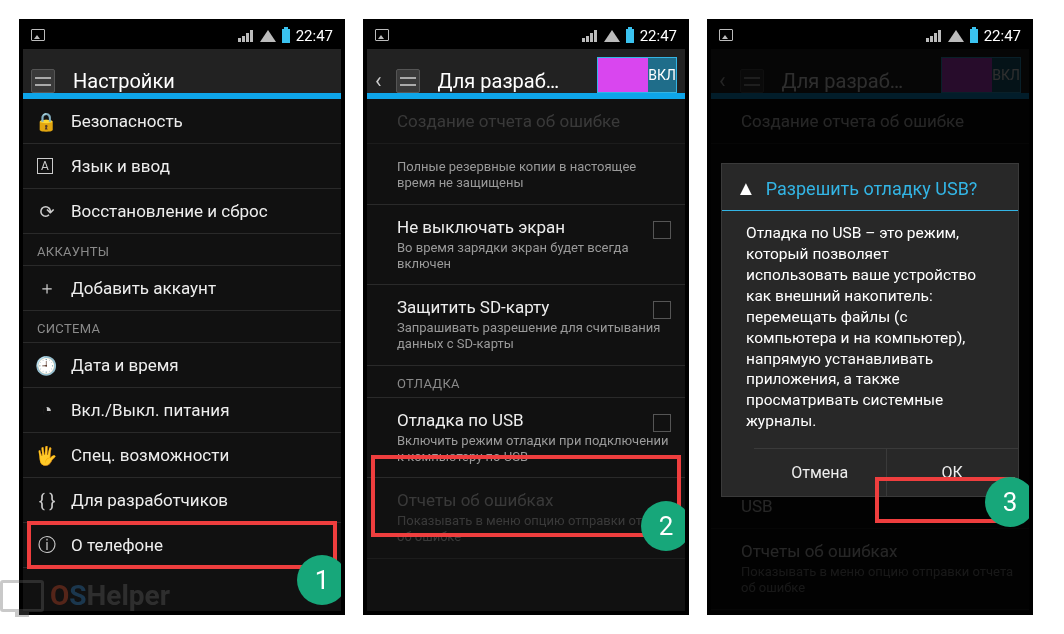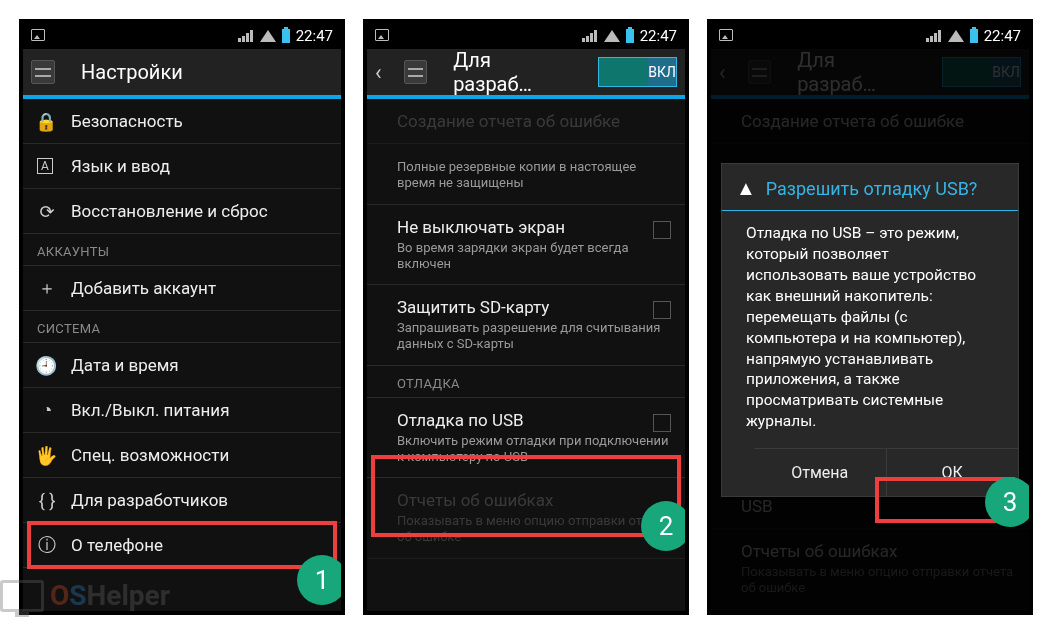--- a/index.html
+++ b/index.html
@@ -16,26 +16,26 @@
       linear-gradient(#bbb,#bbb) 4px 6px/3px 6px no-repeat,
       linear-gradient(#bbb,#bbb) 8px 3px/3px 9px no-repeat,
       linear-gradient(#bbb,#bbb) 12px 0/3px 12px no-repeat; }
   .wifi { width:16px; height:12px; border-left:8px solid transparent; border-right:8px solid transparent; border-bottom:12px solid #bbb; box-sizing:content-box; width:0; height:0;}
   .batt { width:8px; height:14px; background:#3ac2ef; position:relative; }
   .batt::before{content:"";position:absolute;top:-2px;left:2px;width:4px;height:2px;background:#3ac2ef;}
   .imgph { width:14px; height:12px; border:1px solid #bbb; border-radius:1px; position:relative;}
   .imgph::after{content:"";position:absolute;left:2px;bottom:1px;width:0;height:0;border-left:3px solid transparent;border-right:3px solid transparent;border-bottom:4px solid #bbb;}
 
   
-  .abar { height:50px; background:#222; border-bottom:4px solid #0ea5e9; display:flex; align-items:center; color:#fff; padding:0 8px; font-size:20px; gap:26px;}
+  .abar { height:50px; background:#222; border-bottom:6px solid #0ea5e9; display:flex; align-items:flex-end; color:#fff; padding:0 8px; font-size:20px; gap:18px;}
   .abar .slider-ic { width:24px; height:24px; background:#3a3a3a; border:1px solid #555; position:relative; border-radius:2px;}
   .abar .slider-ic::before,.abar .slider-ic::after{content:"";position:absolute;left:3px;right:3px;height:2px;background:#aaa;}
   .abar .slider-ic::before{top:7px}.abar .slider-ic::after{top:14px}
   .abar .back-caret { color:#ccc; font-size:22px; margin-right:-4px; }
-  .abar .toggle { margin-left:auto; width:80px; height:30px; background:#0f766e; border:1px solid #33b5e5; display:flex;padding-left:32px; }
+  .abar .toggle { margin-left:auto; width:80px; height:36px; background:#d946ef; border:1px solid #33b5e5; display:flex;padding-left:32px; }
   .abar .toggle .half{flex:1;display:flex;align-items:center;justify-content:center;font-size:14px;color:#fff;}
   .abar .toggle .on{background:#1f6d8a;}
   .abar.dim, .dim { opacity:0.45; }
 
   
   .list { background:#111; color:#eee; height:calc(100% - 76px); overflow:hidden; }
   .item { padding:12px 14px 12px 48px; border-bottom:1px solid #2a2a2a; position:relative; font-size:17px; }
   .item .sub { font-size:13px; color:#9a9a9a; margin-top:3px; line-height:1.25;}
   .item.header { padding:10px 14px 6px; color:#8a8a8a; font-size:13px; letter-spacing:.3px; text-transform:uppercase;}
   .item .icon { position:absolute; left:14px; top:12px; width:20px; height:20px; display:flex; align-items:center; justify-content:center; color:#ccc; font-size:18px;}

